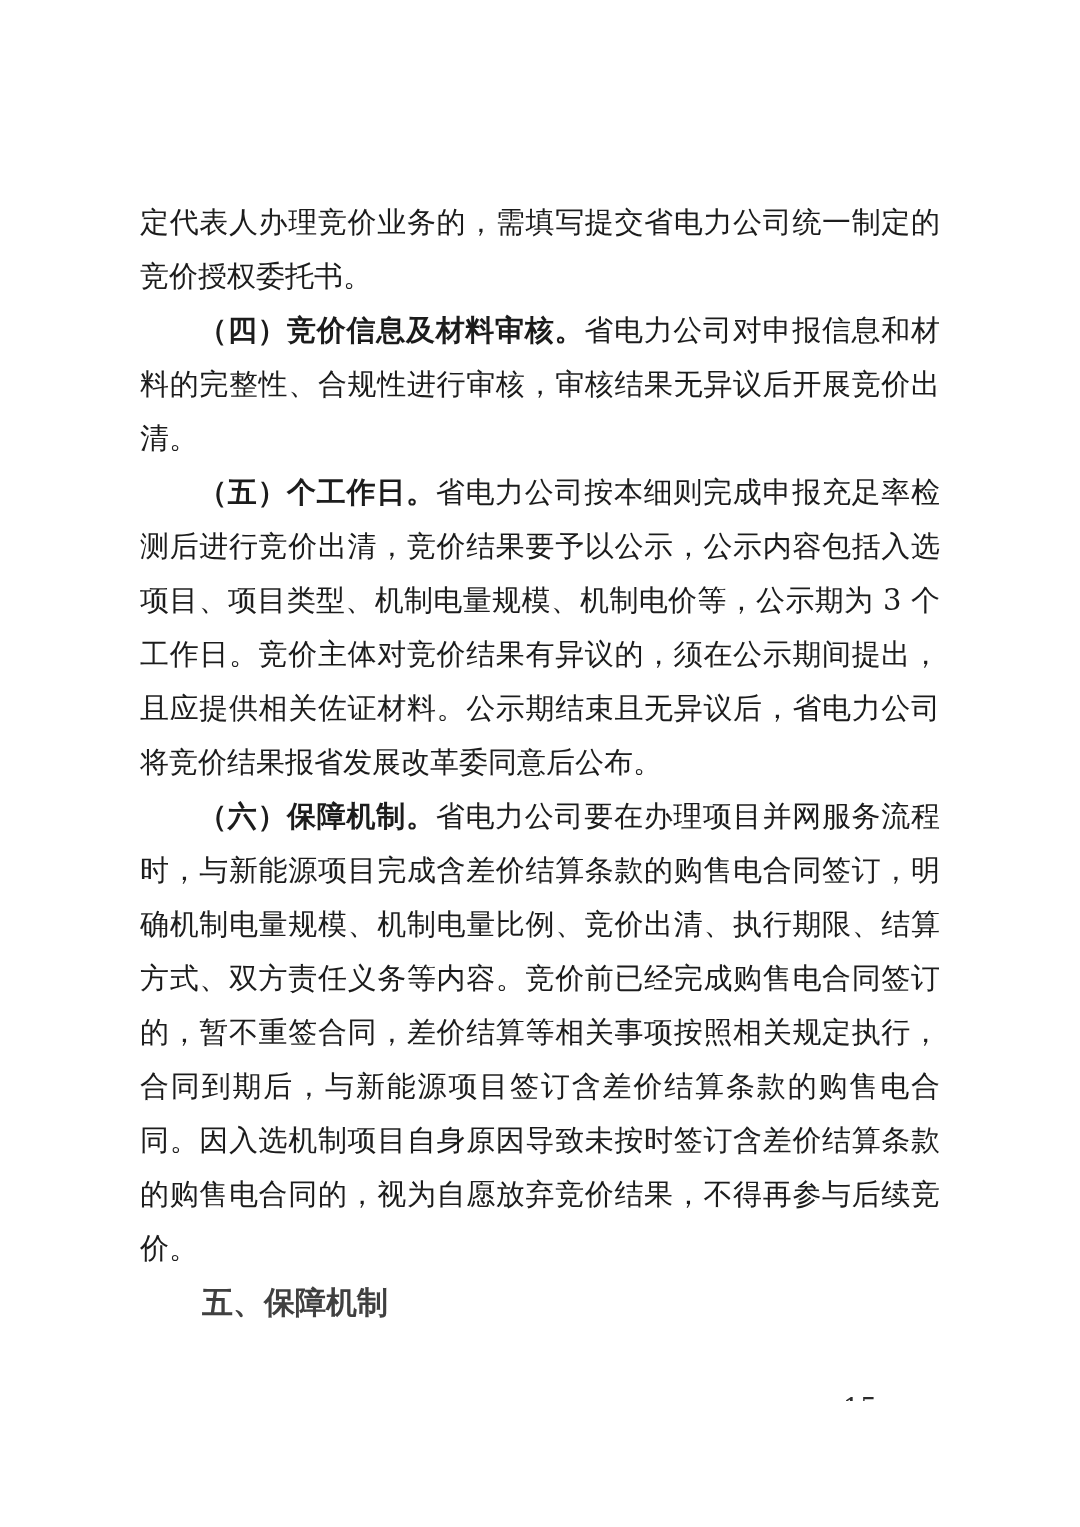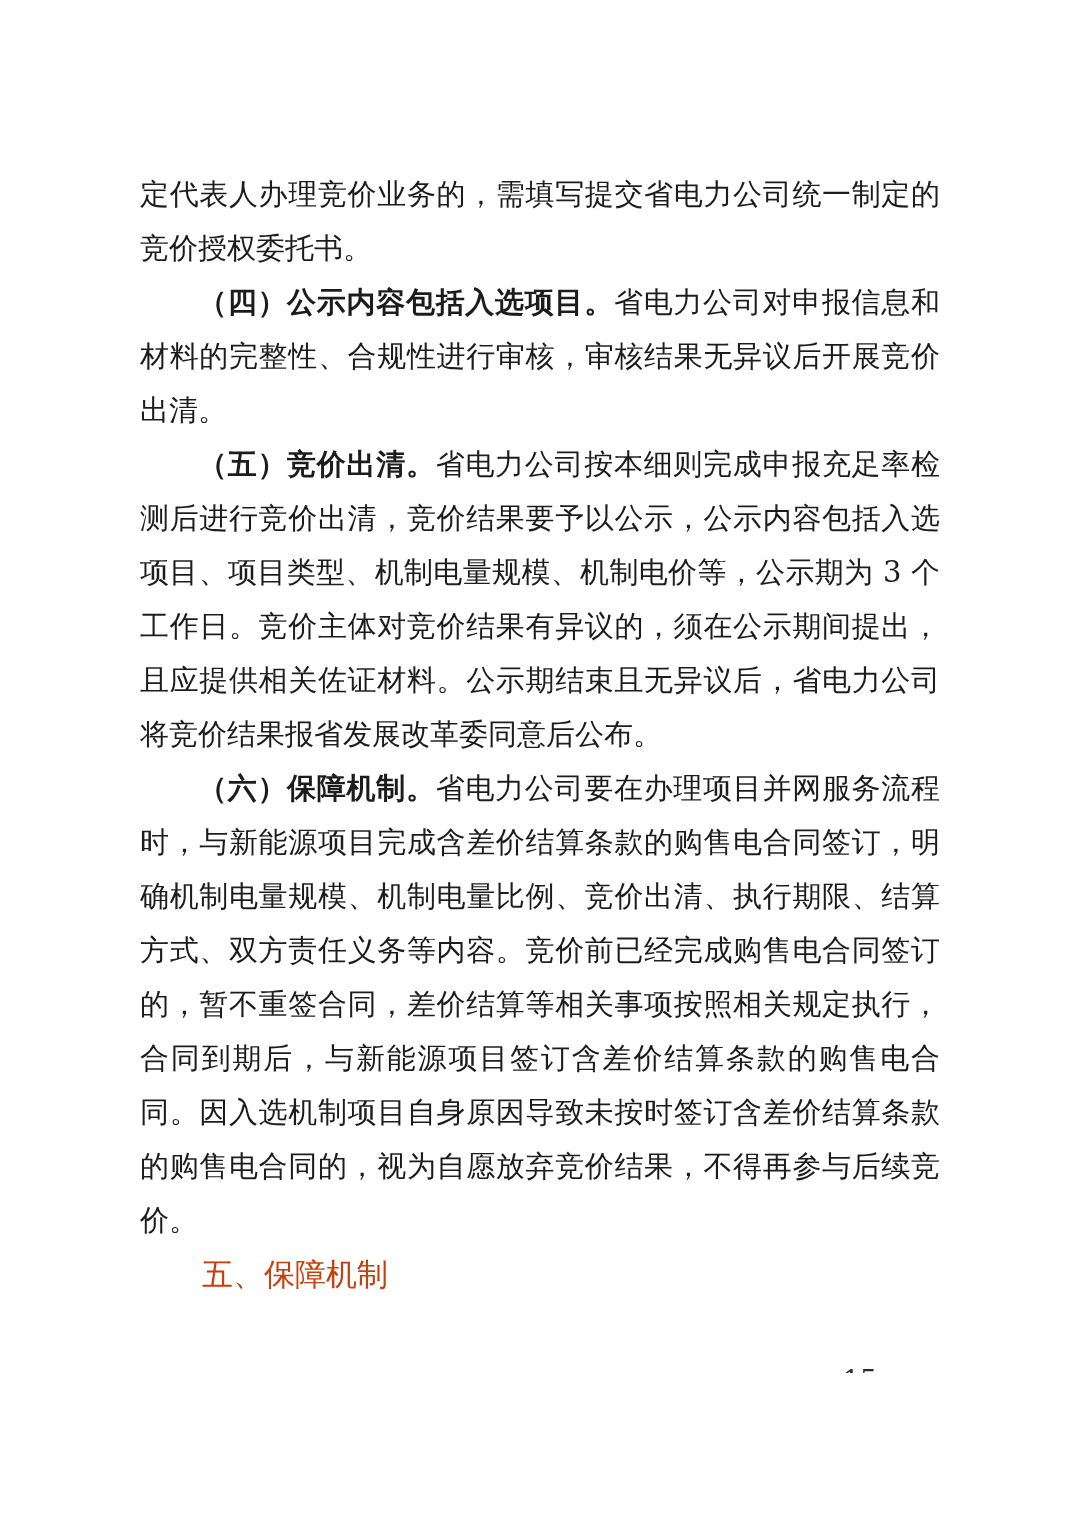--- a/index.html
+++ b/index.html
@@ -7,20 +7,21 @@
     padding: 0;
     background: #ffffff;
   }
   .page {
     position: relative;
     width: 1080px;
     height: 1373px;
     background: #ffffff;
     overflow: hidden;
     font-family: "DejaVu Serif", "Liberation Serif", serif;
+    margin-top: 28px;
   }
   .content {
     position: absolute;
     left: 140px;
     top: 167px;
     width: 800px;
     color: #1c1c1c;
     font-size: 29px;
     line-height: 54px;
     text-align: justify;
@@ -37,24 +38,24 @@
   }
   .item-label {
     font-weight: 700;
     
   }
   .section-heading {
     margin: 0;
     padding: 0;
     text-indent: 2em;
     font-family: "DejaVu Sans", "Liberation Sans", sans-serif;
-    font-weight: 400;
+    font-weight: 700;
     font-size: 31px;
     line-height: 54px;
-    color: #c2410c;
+    color: #404040;
   }
   .page-number {
     position: absolute;
     top: 1364px;
     left: 790px;
     width: 140px;
     text-align: center;
     font-size: 27px;
     line-height: 34px;
     color: #2a2a2a;
@@ -64,23 +65,23 @@
 </style>
 </head>
 <body>
 
 <div class="page">
 
   <div class="content">
 
     <p class="continuation"><span>定代表人办理竞价业务的，需填写提交省电力公司统一制定的竞价授权委托书。</span></p>
 
-    <p><span class="item-label">（四）公示内容包括入选项目。</span><span>省电力公司对申报信息和材料的完整性、合规性进行审核，审核结果无异议后开展竞价出清。</span></p>
+    <p><span class="item-label">（四）竞价信息及材料审核。</span><span>省电力公司对申报信息和材料的完整性、合规性进行审核，审核结果无异议后开展竞价出清。</span></p>
 
-    <p><span class="item-label">（五）竞价出清。</span><span>省电力公司按本细则完成申报充足率检测后进行竞价出清，竞价结果要予以公示，公示内容包括入选项目、项目类型、机制电量规模、机制电价等，公示期为 3 个工作日。竞价主体对竞价结果有异议的，须在公示期间提出，且应提供相关佐证材料。公示期结束且无异议后，省电力公司将竞价结果报省发展改革委同意后公布。</span></p>
+    <p><span class="item-label">（五）个工作日。</span><span>省电力公司按本细则完成申报充足率检测后进行竞价出清，竞价结果要予以公示，公示内容包括入选项目、项目类型、机制电量规模、机制电价等，公示期为 3 个工作日。竞价主体对竞价结果有异议的，须在公示期间提出，且应提供相关佐证材料。公示期结束且无异议后，省电力公司将竞价结果报省发展改革委同意后公布。</span></p>
 
     <p><span class="item-label">（六）保障机制。</span><span>省电力公司要在办理项目并网服务流程时，与新能源项目完成含差价结算条款的购售电合同签订，明确机制电量规模、机制电量比例、竞价出清、执行期限、结算方式、双方责任义务等内容。竞价前已经完成购售电合同签订的，暂不重签合同，差价结算等相关事项按照相关规定执行，合同到期后，与新能源项目签订含差价结算条款的购售电合同。因入选机制项目自身原因导致未按时签订含差价结算条款的购售电合同的，视为自愿放弃竞价结果，不得再参与后续竞价。</span></p>
 
     <h2 class="section-heading">五、保障机制</h2>
 
 
   </div>
 
   <div class="page-number">— 15 —</div>
 

